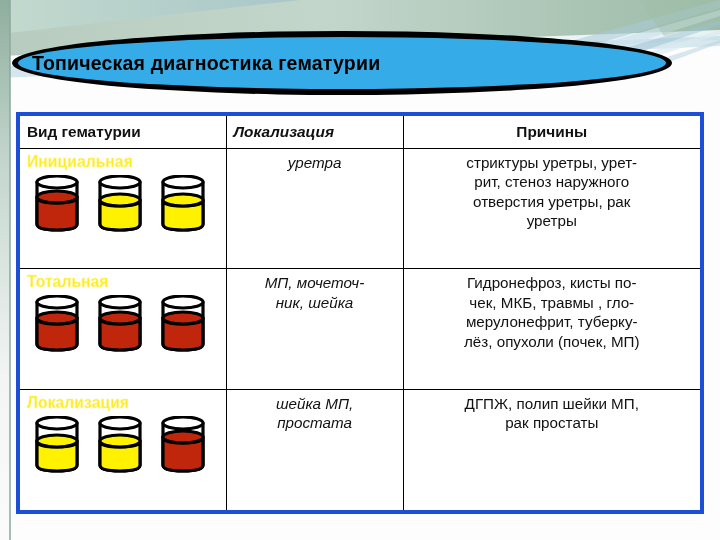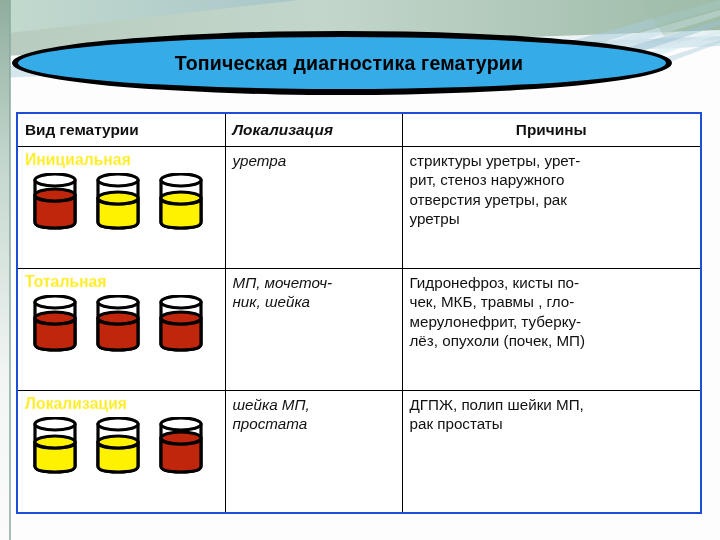--- a/index.html
+++ b/index.html
@@ -18,37 +18,37 @@
   
   .bg-wrap { position: absolute; left:0; top:0; width:720px; height:540px; pointer-events:none; }
   
   .title-ellipse {
     position: absolute;
     left: 12px; top: 31px;
     width: 660px; height: 64px;
     background: #35ace8;
     border: 6px solid #000000;
     border-radius: 50% / 50%;
-    display: flex; align-items: center; justify-content: center;
+    display: flex; align-items: center; justify-content: flex-start;
   }
   .title-text {
     position: relative;
     font-size: 19.5px;
     font-weight: bold;
     color: #000000;
     letter-spacing: .2px;
     white-space: nowrap;
     padding-left: 14px;
   }
   
   .tbl {
     position: absolute;
     left: 16px; top: 112px;
     width: 686px; height: 402px;
-    border: 2px solid #1d4ed8;
+    border: 4px solid #1d4ed8;
     border-collapse: collapse;
     background: #ffffff;
     table-layout: fixed;
   }
   .tbl td, .tbl th {
     border: 1px solid #000000;
     vertical-align: top;
     padding: 4px 7px 5px 7px;
     font-size: 15.2px;
     color: #111;
@@ -69,21 +69,21 @@
     -webkit-text-stroke: 0.4px #fff7a0;
     letter-spacing: .1px;
     display: block;
     margin-bottom: 2px;
   }
   
   .glass-row { display: flex; gap: 9px; padding-left: 3px; margin-top: 3px; }
   .glass { position: relative; width: 54px; height: 60px; }
   .glass svg { display: block; width: 54px; height: 60px; }
   
-  .txt { display:block; }
+  .txt { display:block;text-align:center; }
 </style>
 </head>
 <body>
 
 <div id="slide">
 
   <div class="bg-wrap">
     <svg width="720" height="540" viewBox="0 0 720 540">
       <defs>
         <linearGradient id="gband" x1="0" y1="0" x2="1" y2="0">

